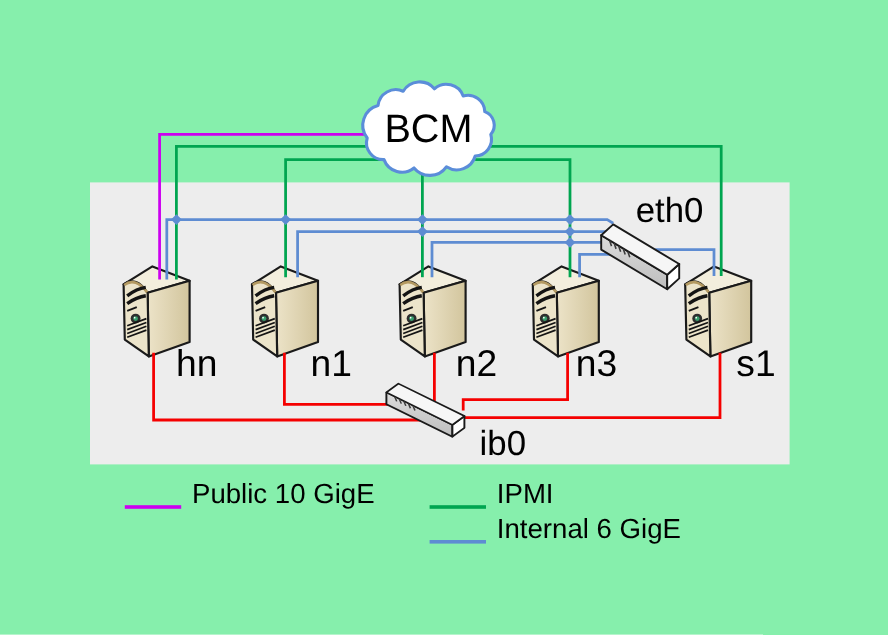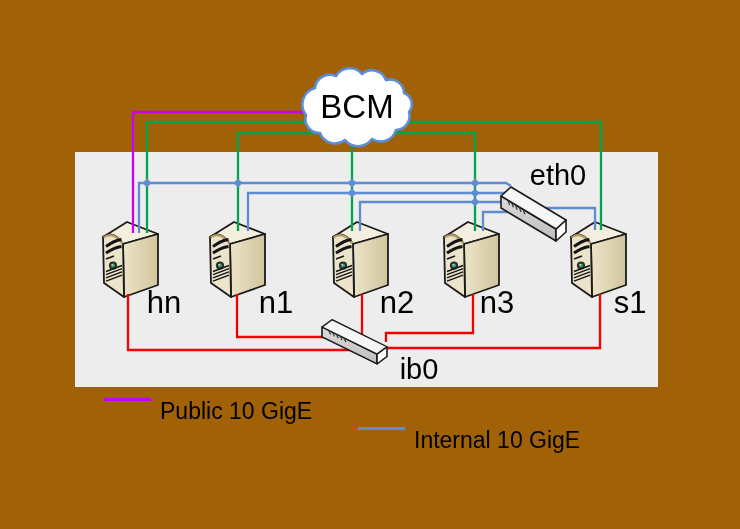--- a/index.html
+++ b/index.html
@@ -1,21 +1,21 @@
 <!DOCTYPE html>
 <html><head>
 <meta charset="utf-8">
 <style>
   html,body{margin:0;padding:0;background:#fff;}
   .canvas{
-    position:relative;width:740px;height:529px;background:#a16207;overflow:hidden;
+    position:relative;width:740px;height:529px;background:#86efac;overflow:hidden;
     font-family:"Liberation Sans","DejaVu Sans",sans-serif;color:#000;
   }
   .canvas svg{position:absolute;left:0;top:0;}
-  .legend-item{position:absolute;display:flex;align-items:flex-start;gap:9px;
+  .legend-item{position:absolute;display:flex;align-items:flex-end;gap:9px;
     font-size:23px;line-height:26px;white-space:nowrap;}
   .legend-swatch{display:inline-block;width:47px;height:3px;flex:0 0 auto;}
   .li-public{left:104px;top:398px;}
   .li-ipmi{left:358px;top:398px;}
   .li-infiniband{left:104px;top:427px;}
   .li-internal{left:358px;top:427px;}
   text{font-family:"Liberation Sans","DejaVu Sans",sans-serif;fill:#000;}
   .node-label{font-size:31px;}
   .switch-label{font-size:29px;}
   .cloud-label{font-size:33px;}
@@ -117,17 +117,21 @@
       <text class="node-label" x="630" y="313" text-anchor="middle">s1</text>
       <text class="switch-label" x="558" y="185" text-anchor="middle">eth0</text>
       <text class="switch-label" x="419" y="379" text-anchor="middle">ib0</text>
     </g>
   </svg>
 
   <div class="legend-item li-public">
     <span class="legend-swatch" style="background: rgb(204, 0, 240);"></span>
     <span>Public 10 GigE</span>
   </div>
+  <div class="legend-item li-ipmi">
+    <span class="legend-swatch" style="background: rgb(0, 165, 80);"></span>
+    <span>IPMI</span>
+  </div>
   <div class="legend-item li-internal">
     <span class="legend-swatch" style="background: rgb(94, 140, 210);"></span>
-    <span>Internal 10 GigE</span>
+    <span>Internal 6 GigE</span>
   </div>
 </div>
 
 </body></html>

